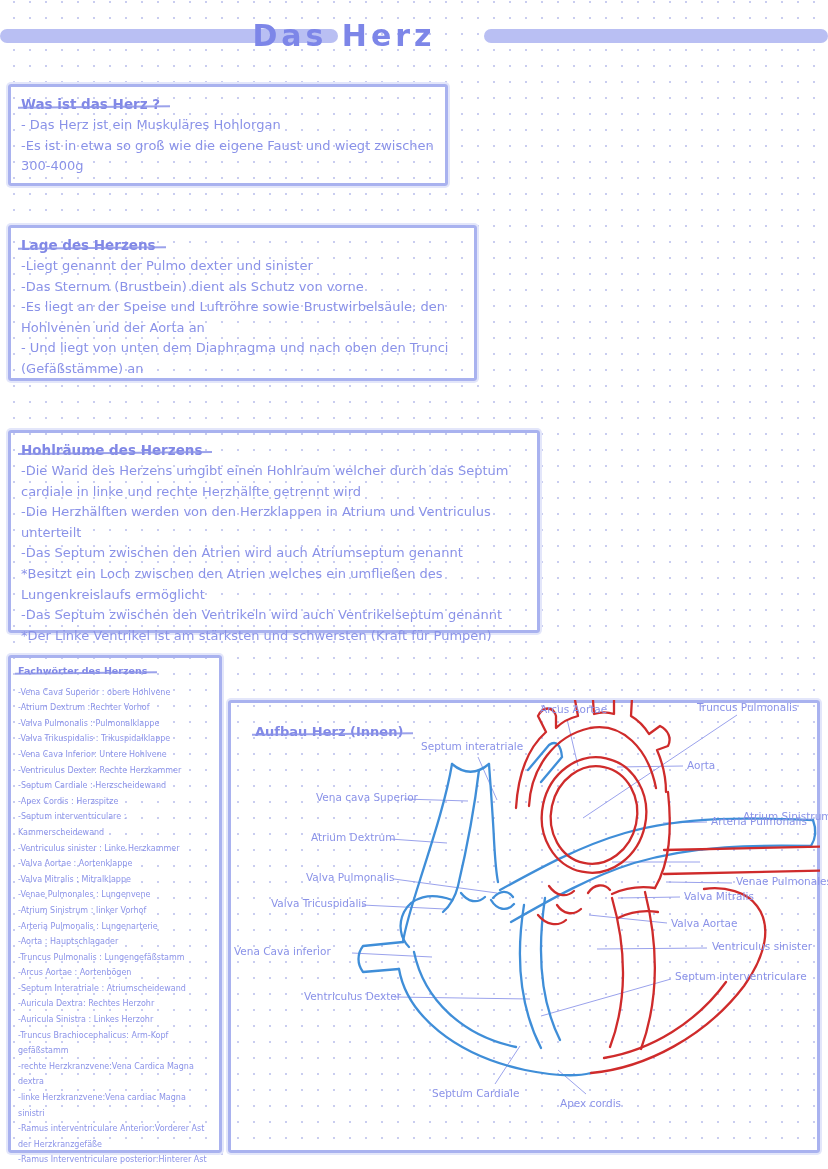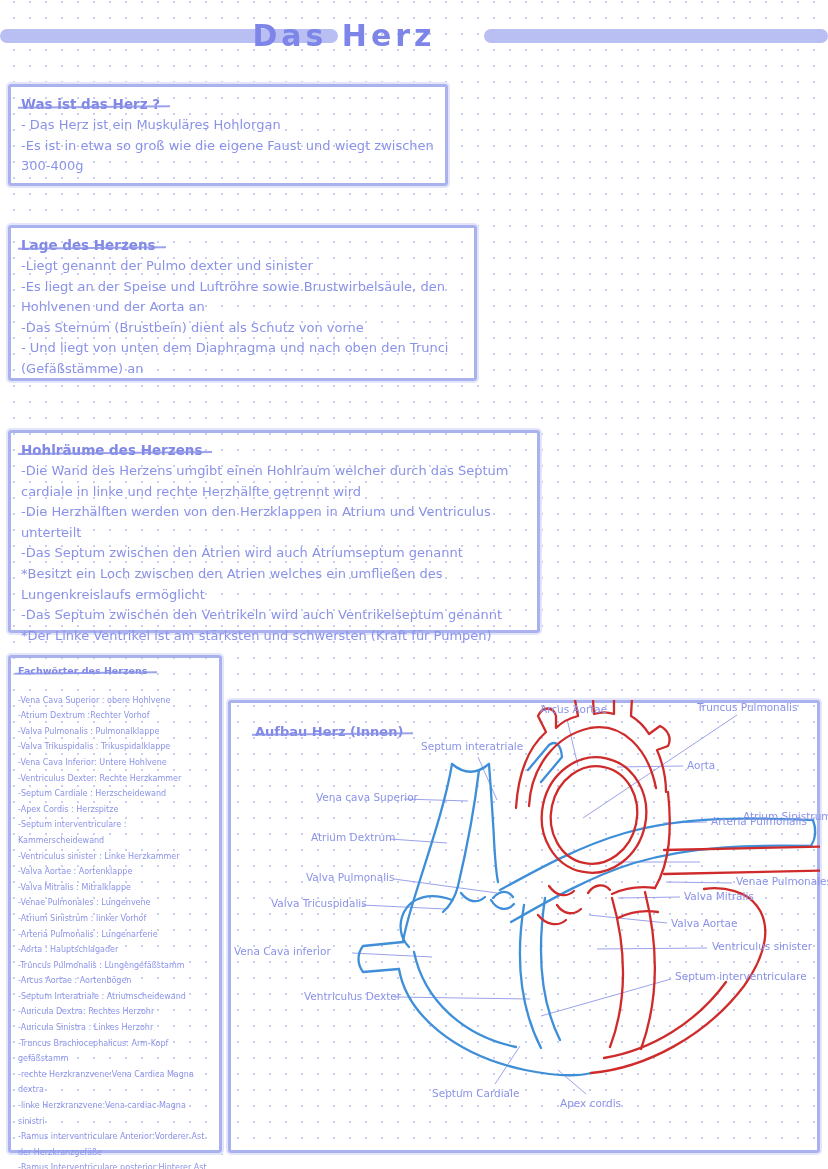--- a/index.html
+++ b/index.html
@@ -23,21 +23,21 @@
   .notebox .hd{
     position:relative;display:inline-block;font-size:13.5px;font-weight:bold;
     color:#8188e6;margin-bottom:3px;
   }
   .hd::after{
     content:"";position:absolute;left:-3px;right:-10px;top:60%;height:1.6px;
     background:#8a92e8;opacity:.85;transform:rotate(-.6deg);
   }
   .notebox .ln{font-size:13px;line-height:20.6px;white-space:normal;}
   #terms{font-size:8px;line-height:15.6px;padding:5px 7px;}
-  #terms .hd{font-size:9.5px;margin-bottom:14px;}
+  #terms .hd{font-size:9.5px;margin-bottom:6px;}
   #terms .ln{font-size:8px;line-height:15.6px;}
   .dlabel{position:absolute;font-size:10.5px;color:#8a92e8;white-space:nowrap;}
   #diagram-heading{
     position:absolute;left:255px;top:724px;font-size:13px;font-weight:bold;
     color:#8188e6;
   }
   #diagram-heading{display:inline-block;}
   svg{position:absolute;}
   .blue{stroke:#3f8ed8;fill:none;stroke-width:2.3;stroke-linecap:round;stroke-linejoin:round;}
   .red{stroke:#cf2b2b;fill:none;stroke-width:2.3;stroke-linecap:round;stroke-linejoin:round;}
@@ -54,22 +54,22 @@
 
   <div class="notebox" style="left:8px;top:84px;width:440px;height:102px;">
     <div class="hd">Was ist das Herz ?</div>
     <div class="ln">- Das Herz ist ein Muskuläres Hohlorgan</div>
     <div class="ln">-Es ist in etwa so groß wie die eigene Faust und wiegt zwischen 300-400g</div>
   </div>
 
   <div class="notebox" style="left:8px;top:225px;width:469px;height:156px;">
     <div class="hd">Lage des Herzens</div>
     <div class="ln">-Liegt genannt der Pulmo dexter und sinister</div>
+    <div class="ln">-Das Sternum (Brustbein) dient als Schutz von vorne</div>
     <div class="ln">-Es liegt an der Speise und Luftröhre sowie Brustwirbelsäule, den Hohlvenen und der Aorta an</div>
-    <div class="ln">-Das Sternum (Brustbein) dient als Schutz von vorne</div>
     <div class="ln">- Und liegt von unten dem Diaphragma und nach oben den Trunci (Gefäßstämme) an</div>
   </div>
 
   <div class="notebox" style="left:8px;top:430px;width:532px;height:203px;">
     <div class="hd">Hohlräume des Herzens</div>
     <div class="ln">-Die Wand des Herzens umgibt einen Hohlraum welcher durch das Septum cardiale in linke und rechte Herzhälfte getrennt wird</div>
     <div class="ln">-Die Herzhälften werden von den Herzklappen in Atrium und Ventriculus unterteilt</div>
     <div class="ln">-Das Septum zwischen den Atrien wird auch Atriumseptum genannt</div>
     <div class="ln">*Besitzt ein Loch zwischen den Atrien welches ein umfließen des Lungenkreislaufs ermöglicht</div>
     <div class="ln">-Das Septum zwischen den Ventrikeln wird auch Ventrikelseptum genannt</div>

